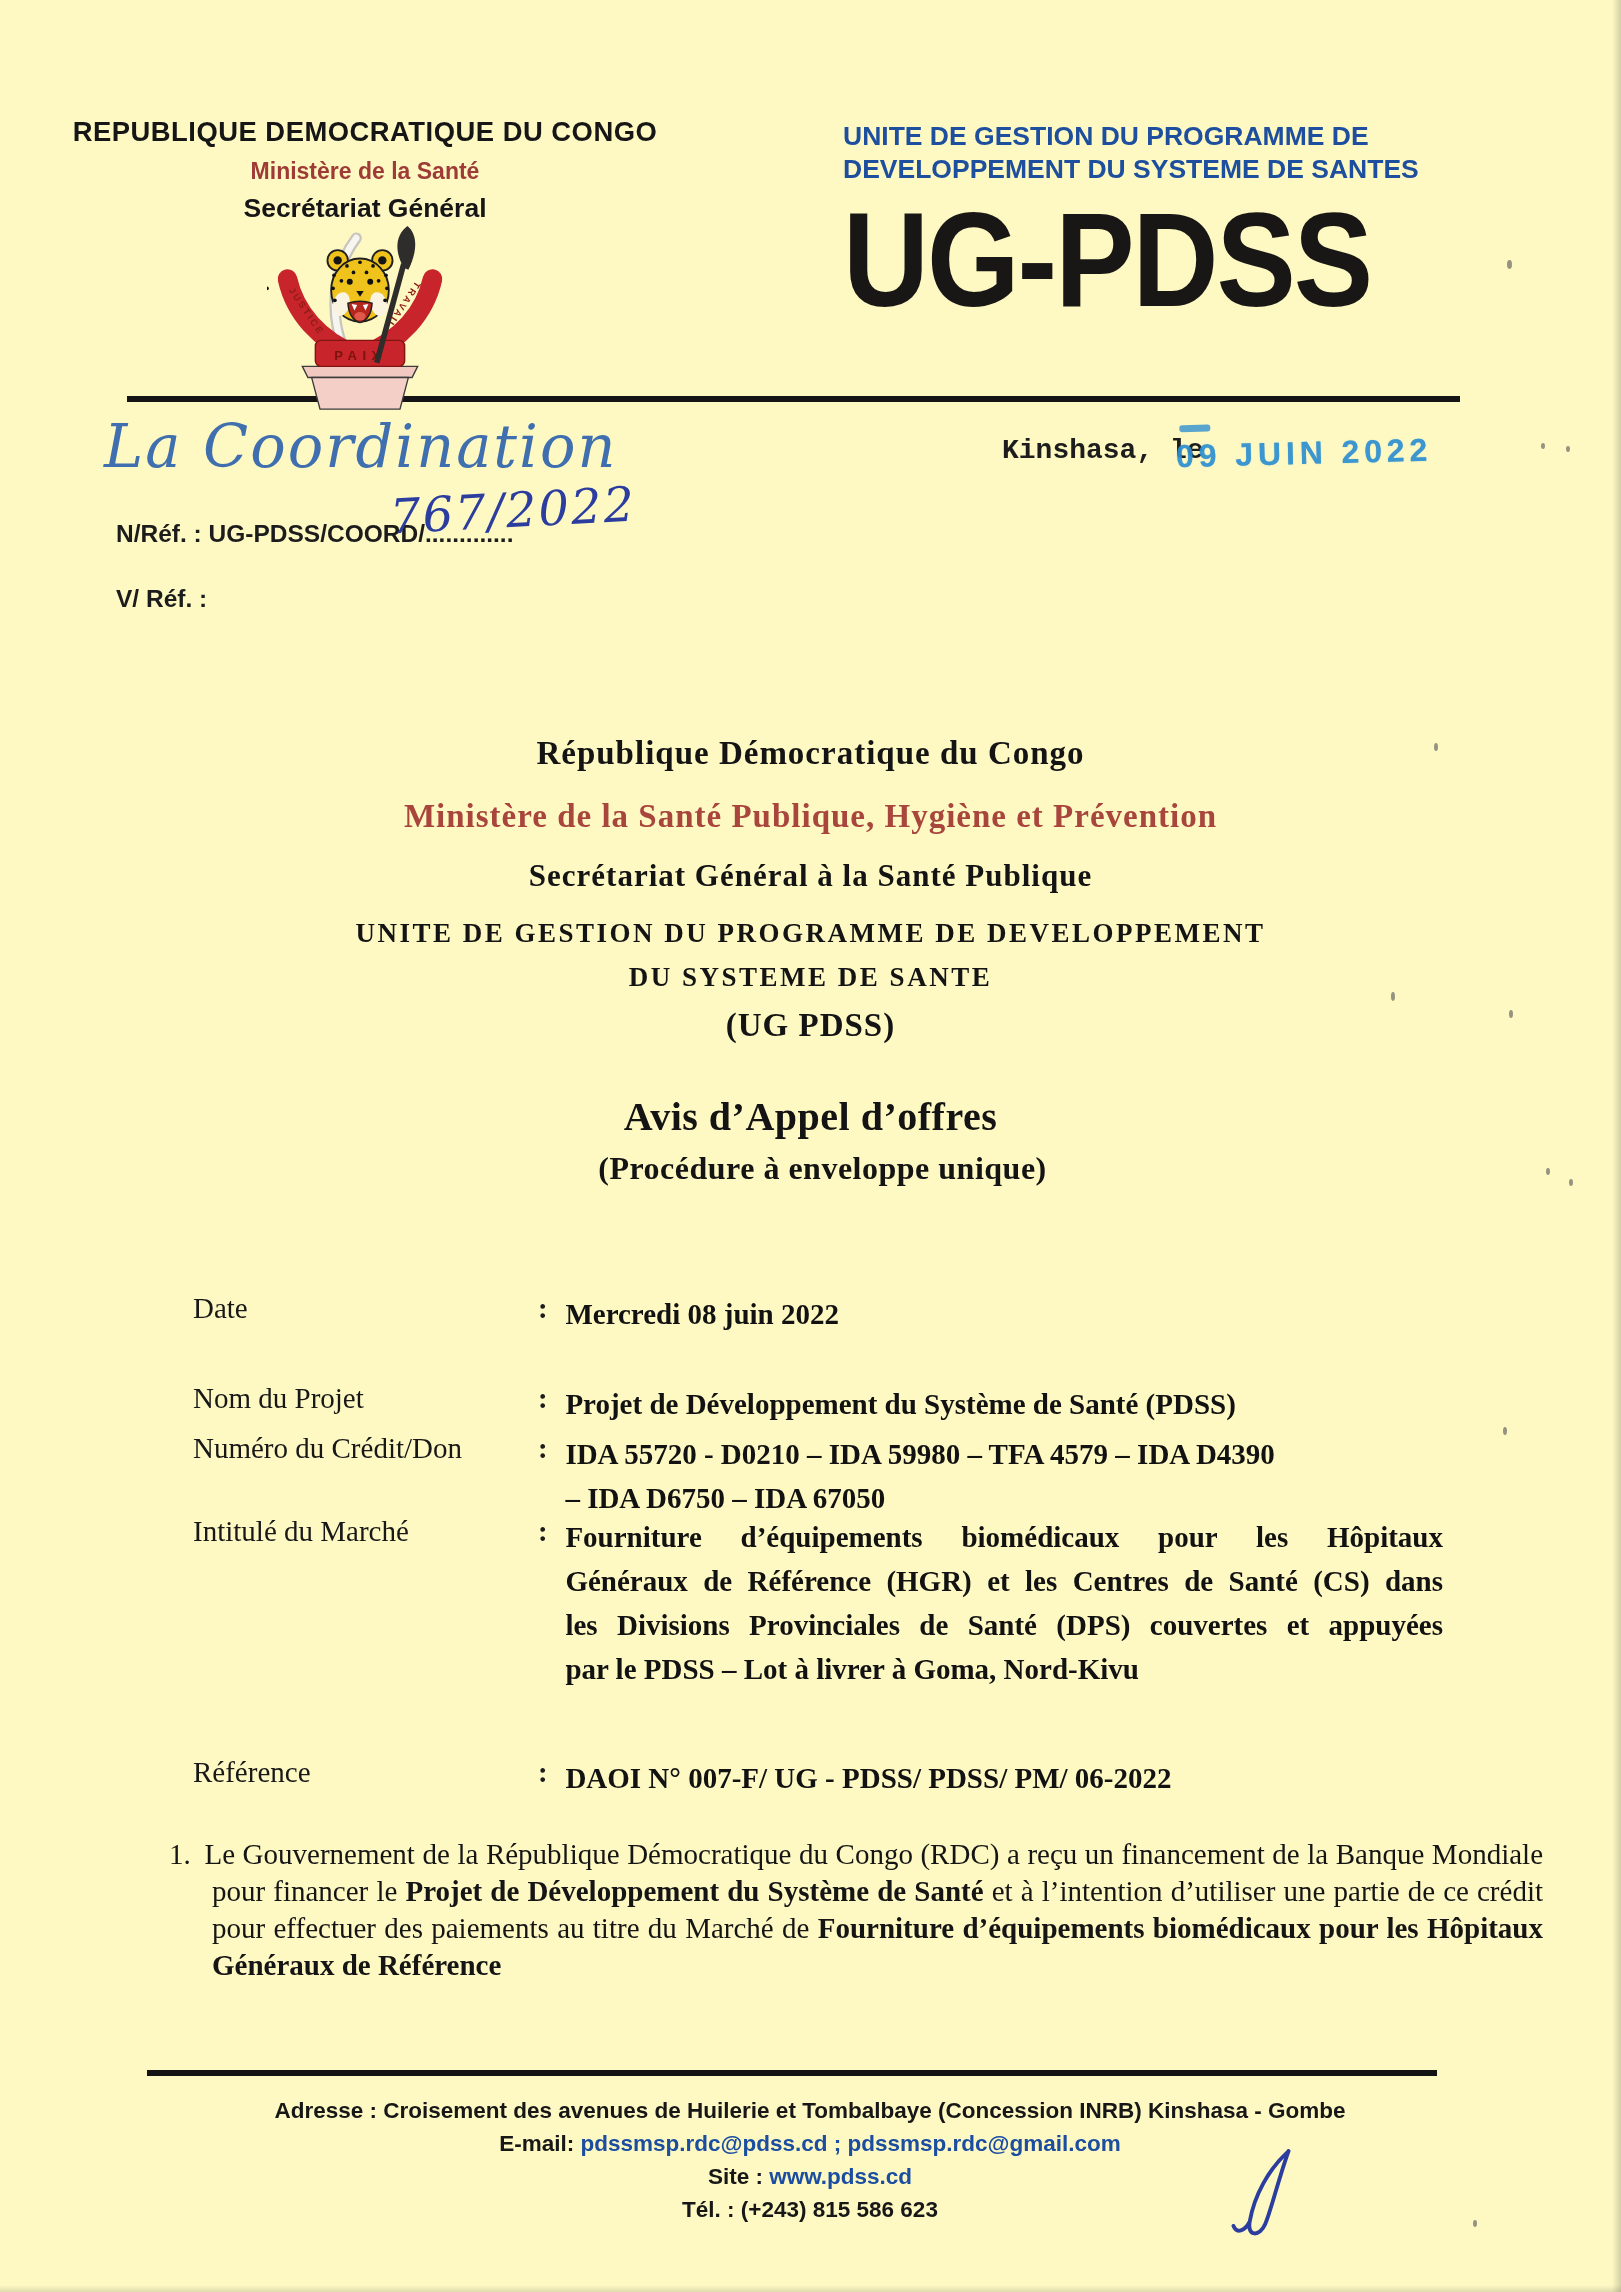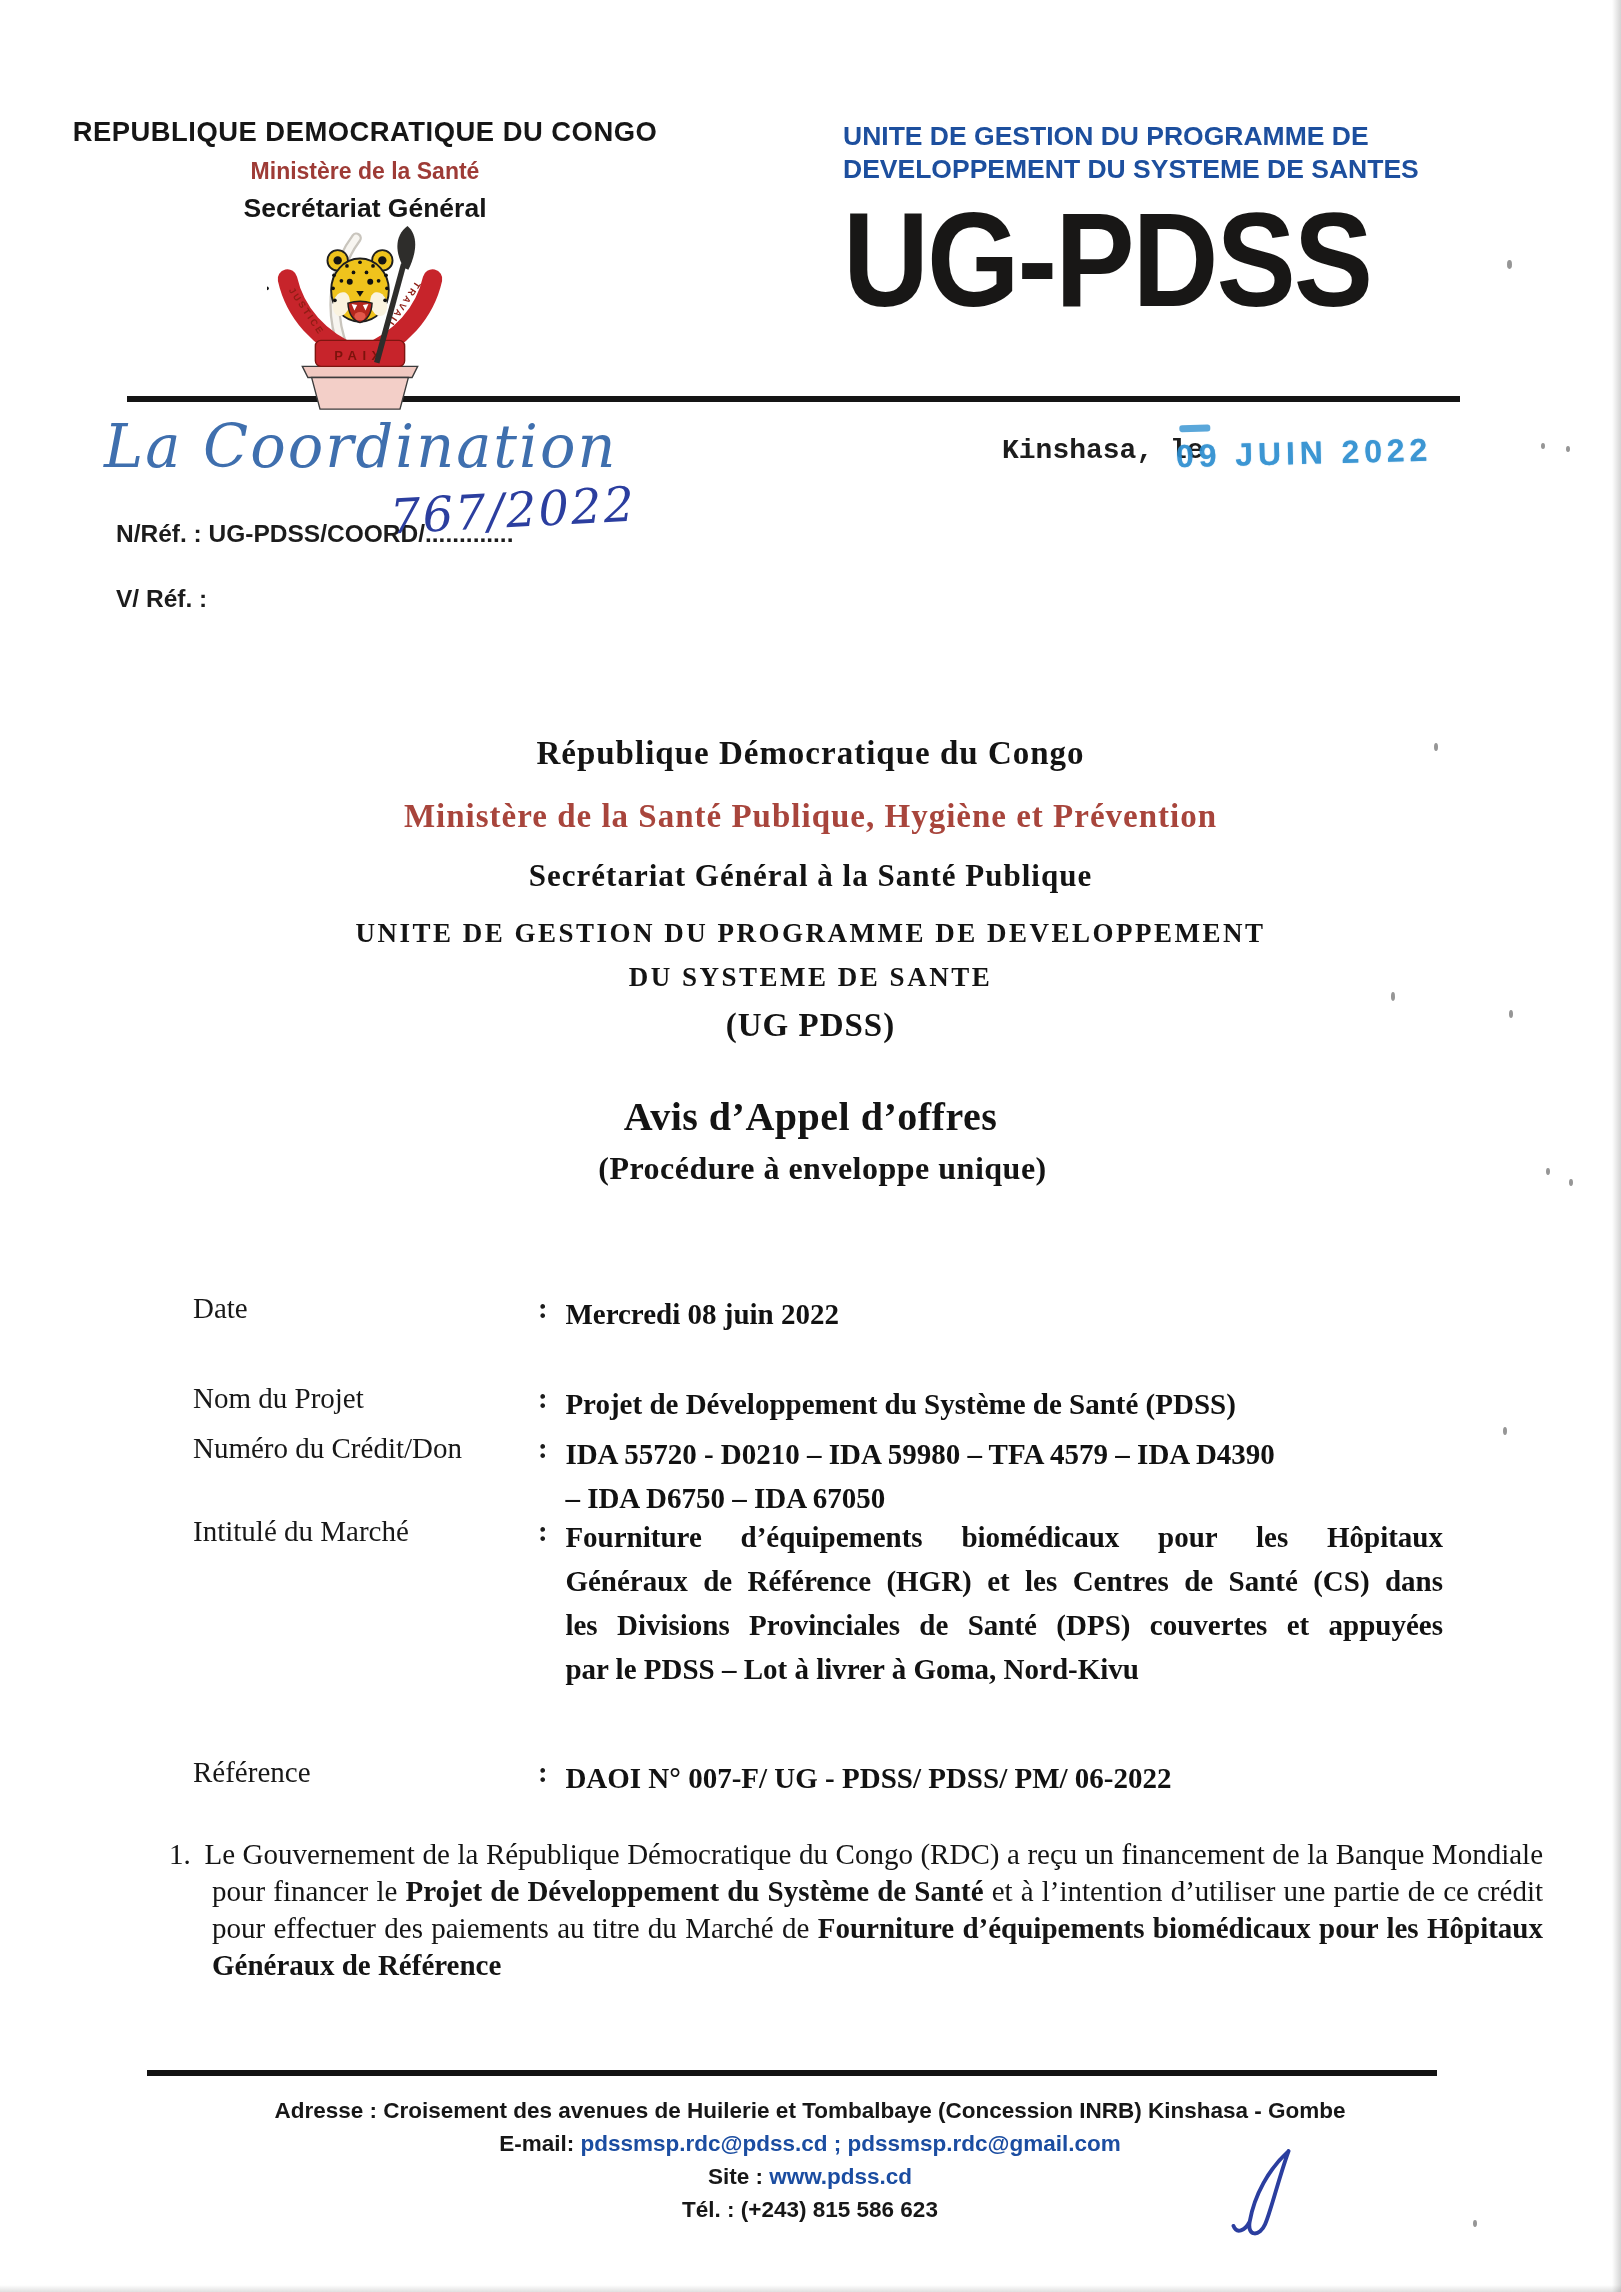--- a/index.html
+++ b/index.html
@@ -1,18 +1,18 @@
 <!DOCTYPE html>
 <html style="--accent-red: #9e3b36; --title-red: #a8453c; --header-blue: #1d4f9e; --footer-blue: #1b4da1; --stamp-blue: #2e8fd0; --ink-blue: #2b3e9f; --script-blue: #3f6fae;"><head>
 <meta charset="utf-8">
 <style>
   html, body { margin:0; padding:0; background:#6b6b6b; }
   .page {
     position:relative; width:1621px; height:2293px; margin:0 auto;
-    background:#ffffff; overflow:hidden;
+    background:#fef9c3; overflow:hidden;
     font-family:"Liberation Serif", serif; color:#1b1b1b;
   }
 
   
   .hdr-left { position:absolute; left:61px; top:116px; width:608px; text-align:center; }
   .hl1 { font-family:"Liberation Sans",sans-serif; font-weight:700; font-size:27.4px; letter-spacing:0.5px; color:#161616; }
   .hl2 { font-family:"Liberation Sans",sans-serif; font-weight:700; font-size:23px; margin-top:9.8px; color:var(--accent-red,#9e3b36); }
   .hl3 { font-family:"Liberation Sans",sans-serif; font-weight:700; font-size:26.5px; margin-top:7.8px; color:#161616; }
   .logo { position:absolute; left:267px; top:223px; width:186px; height:186px; z-index:3; }
 

